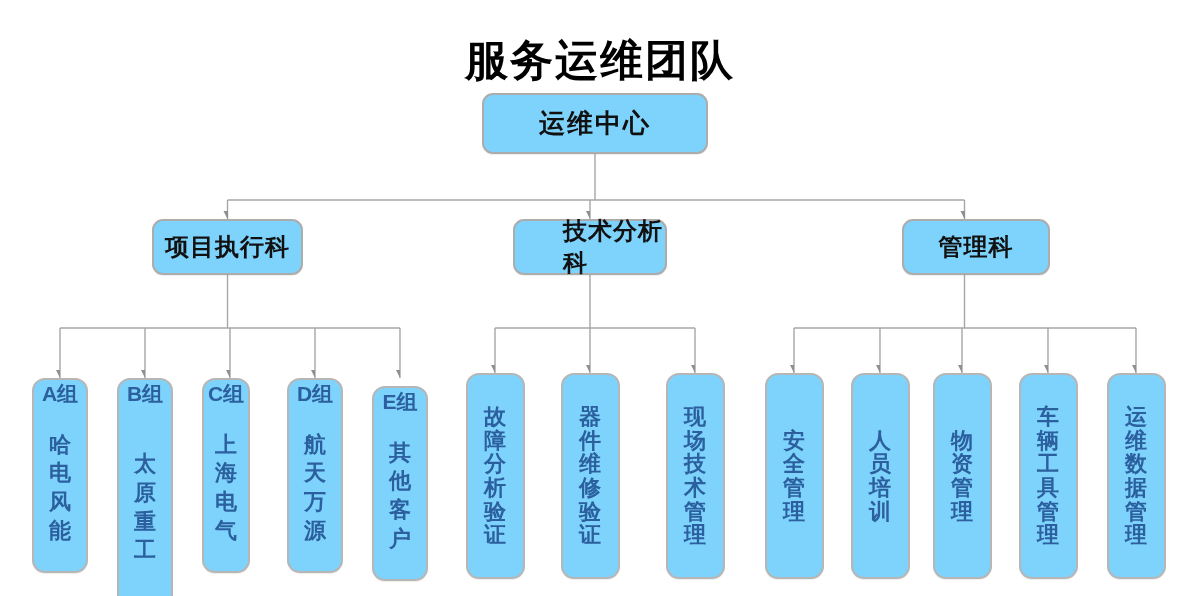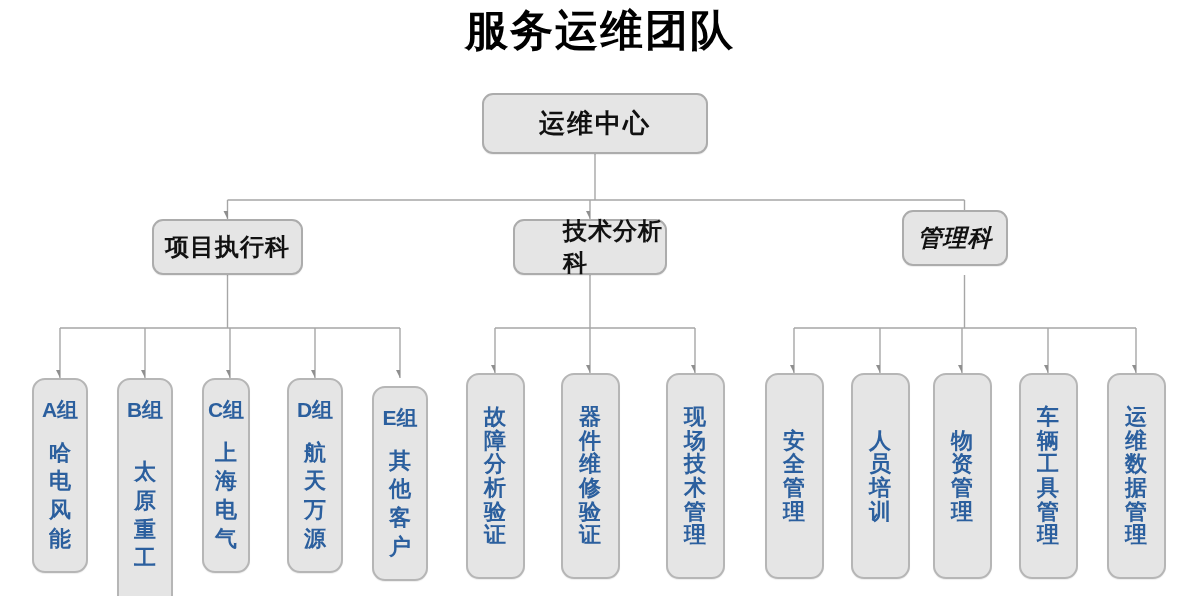--- a/index.html
+++ b/index.html
@@ -11,40 +11,40 @@
     --leaf-border:#b6b6b6;
     --bg:#ffffff;
   }
   html,body{margin:0;padding:0;background:var(--bg);}
   body{font-family:"Liberation Sans","DejaVu Sans",sans-serif;}
   #stage{
     position:relative;width:1200px;height:596px;background:var(--bg);
     overflow:hidden;margin:0 auto;
   }
   #chart-title{
-    position:absolute;left:0;right:0;top:2px;margin:0;
+    position:absolute;left:0;right:0;top:32px;margin:0;
     text-align:center;font-size:43px;font-weight:900;color:#000;
     letter-spacing:2px;
   }
   #connectors{position:absolute;left:0;top:0;width:1200px;height:596px;pointer-events:none;}
   .node{
-    position:absolute;box-sizing:border-box;background:#e5e5e5;
+    position:absolute;box-sizing:border-box;background:#7dd3fc;
     border:2px solid var(--box-border);border-radius:11px;
     display:flex;align-items:center;justify-content:center;
     font-weight:700;color:var(--node-text);
     box-shadow:0 1px 1px rgba(0,0,0,0.07);
   }
   .root-node{font-size:26px;letter-spacing:2px;}
   .dept-node{font-size:24px;letter-spacing:1px;}
   .leaf{
     border-radius:13px;border-color:var(--leaf-border);
     flex-direction:column;color:var(--leaf-text);
   }
   .leaf .group-label{
-    flex:none;padding-top:18px;font-size:21px;font-weight:700;line-height:1.1;
+    flex:none;padding-top:2px;font-size:21px;font-weight:700;line-height:1.1;
   }
   .leaf .vname{
     flex:1;display:flex;flex-direction:column;
     align-items:center;justify-content:center;
     font-size:22px;font-weight:700;
   }
   .leaf .vname span{display:block;text-align:center;}
   .leaf.spaced .vname span{line-height:1.3;}
   .leaf.tight  .vname span{line-height:1.07;}
 </style>
@@ -164,21 +164,21 @@
     <div class="node leaf tight" style="left: 665.5px; top: 373px; width: 59px; height: 206px;">
       <div class="vname">
         <span>现</span>
         <span>场</span>
         <span>技</span>
         <span>术</span>
         <span>管</span>
         <span>理</span>
       </div>
     </div>
-    <div class="node dept-node" style="left: 902px; top: 210px; width: 106px; height: 56px; font-style: italic;">
+    <div class="node dept-node" style="left: 902px; top: 219px; width: 148px; height: 56px;">
       <span>管理科</span>
     </div>
     <div class="node leaf tight" style="left: 764.5px; top: 373px; width: 59px; height: 206px;">
       <div class="vname">
         <span>安</span>
         <span>全</span>
         <span>管</span>
         <span>理</span>
       </div>
     </div>

